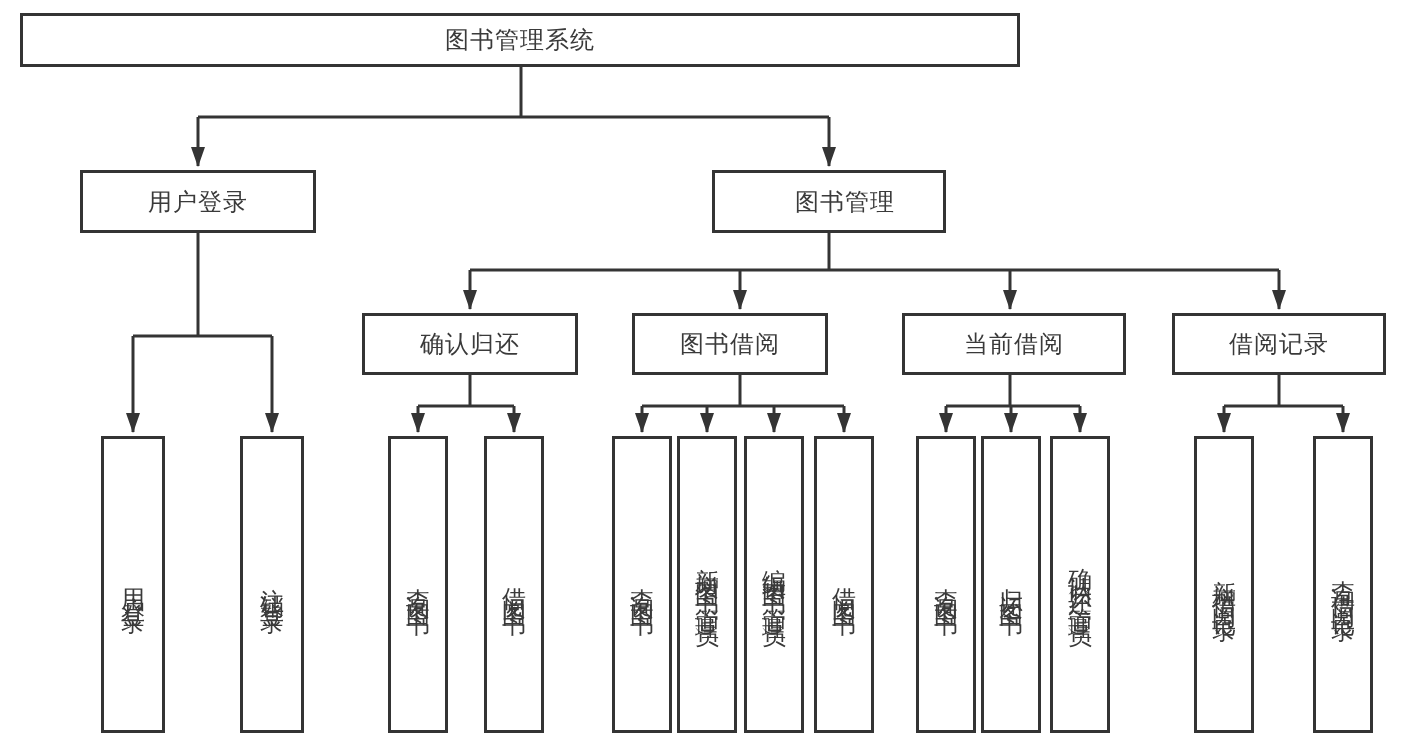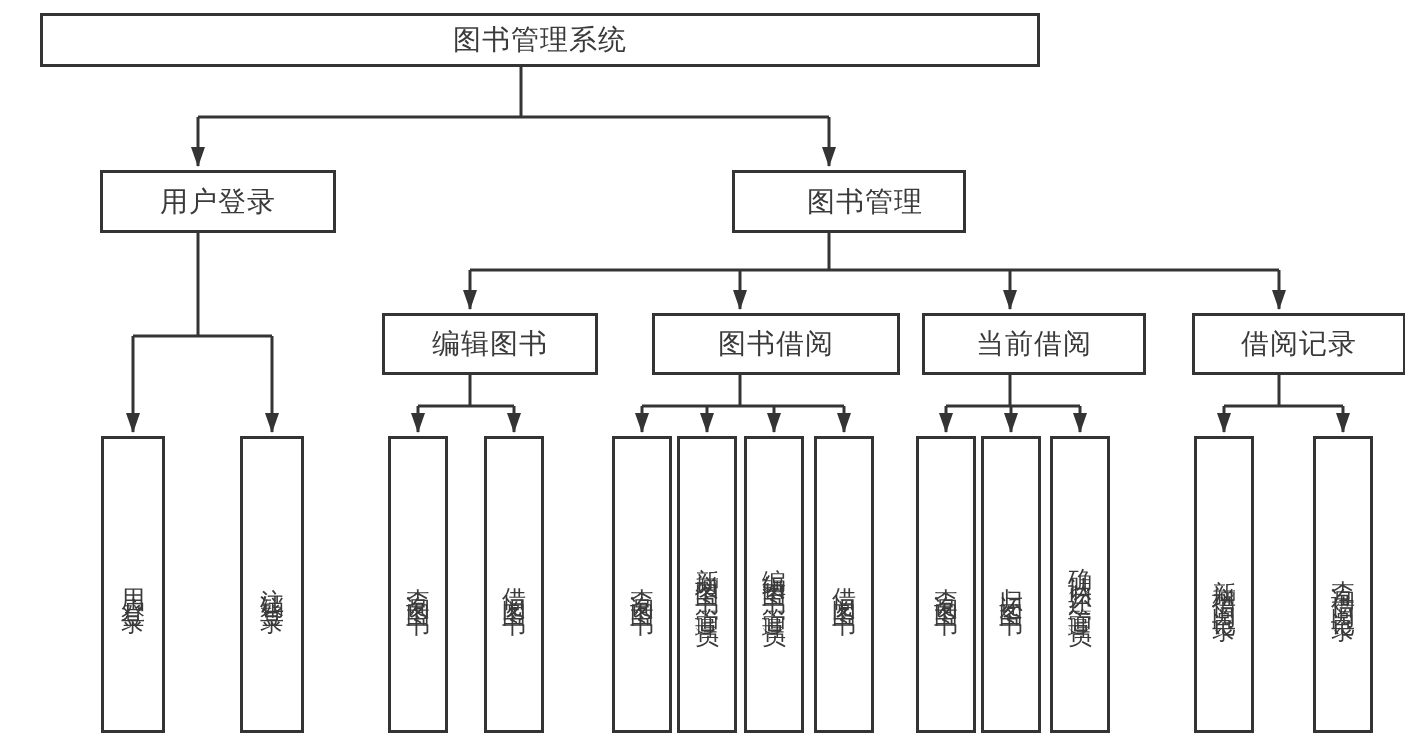--- a/index.html
+++ b/index.html
@@ -6,21 +6,21 @@
   .canvas{
     position:relative;width:1405px;height:747px;background:#ffffff;
     font-family:"Liberation Sans",sans-serif;overflow:hidden;
   }
   .connectors{position:absolute;left:0;top:0;}
   .node{
     position:absolute;box-sizing:border-box;background:#ffffff;
     border:3px solid #343434;color:#3a3a3a;
     display:flex;align-items:center;justify-content:center;
   }
-  .hnode{font-size:28px;letter-spacing:1px;white-space:nowrap;margin-left:20px;}
+  .hnode{font-size:24px;letter-spacing:1px;white-space:nowrap;}
   .vlabel{
     writing-mode:vertical-rl;text-orientation:mixed;
     font-size:24px;letter-spacing:8px;line-height:1;
   }
   .watermark{
     position:absolute;right:8px;bottom:4px;
     font-size:21px;color:#aaadb3;letter-spacing:.5px;white-space:nowrap;
   }
 </style>
 </head>
@@ -83,23 +83,23 @@
   </div>
 
   <div class="node hnode" style="left:80px;top:170px;width:236px;height:63px;">
     <span>用户登录</span>
   </div>
   <div class="node hnode" style="left:712px;top:170px;width:234px;height:63px;padding-left:32px;">
     <span>图书管理</span>
   </div>
 
   <div class="node hnode" style="left:362px;top:313px;width:216px;height:62px;">
-    <span>编辑图书</span>
+    <span>确认归还</span>
   </div>
-  <div class="node hnode" style="left:632px;top:313px;width:248px;height:62px;">
+  <div class="node hnode" style="left:632px;top:313px;width:196px;height:62px;">
     <span>图书借阅</span>
   </div>
   <div class="node hnode" style="left:902px;top:313px;width:224px;height:62px;">
     <span>当前借阅</span>
   </div>
   <div class="node hnode" style="left:1172px;top:313px;width:214px;height:62px;">
     <span>借阅记录</span>
   </div>
 
   <div class="node" style="left:101px;top:436px;width:64px;height:297px;">

